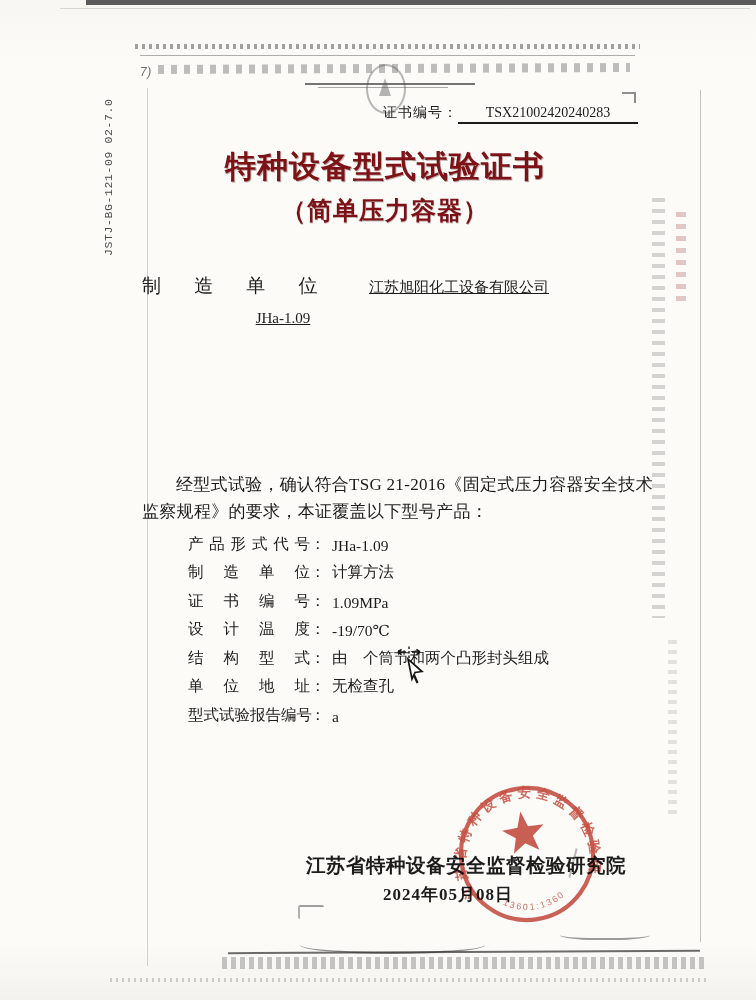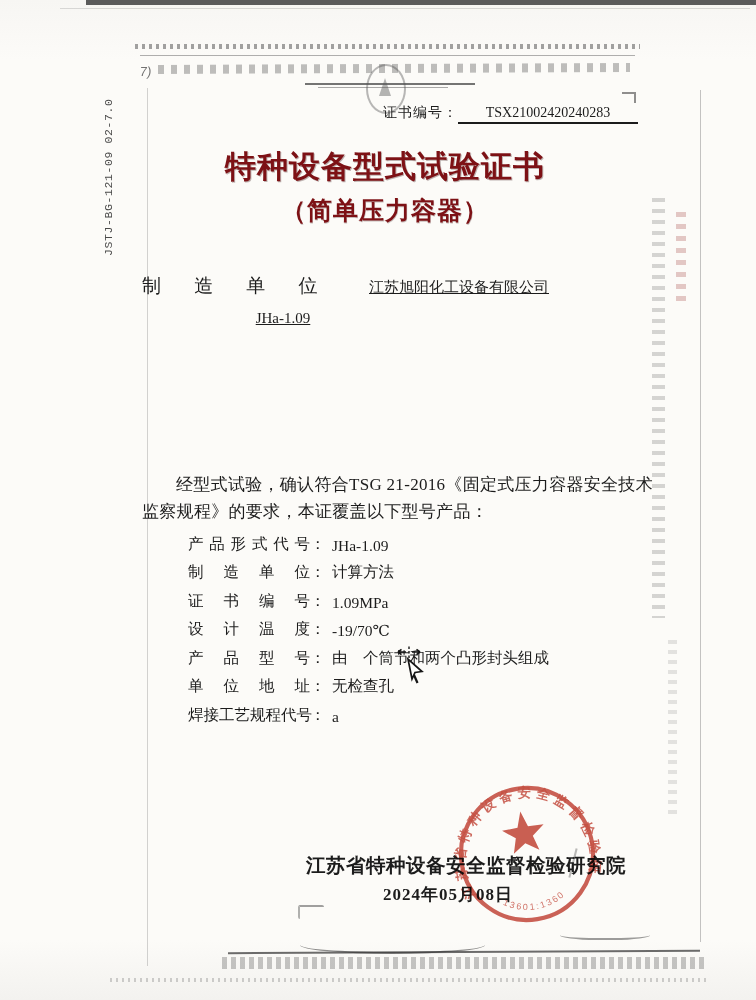--- a/index.html
+++ b/index.html
@@ -151,31 +151,31 @@
       <span class="dlabel">证书编号</span>
         <span class="dcolon">：</span>
       <span class="dvalue">1.09MPa</span>
     </div>
     <div class="drow">
       <span class="dlabel">设计温度</span>
         <span class="dcolon">：</span>
       <span class="dvalue">-19/70℃</span>
     </div>
     <div class="drow">
-      <span class="dlabel">产品型号</span>
+      <span class="dlabel">结构型式</span>
         <span class="dcolon">：</span>
       <span class="dvalue">由　个筒节和两个凸形封头组成</span>
     </div>
     <div class="drow">
       <span class="dlabel">单位地址</span>
         <span class="dcolon">：</span>
       <span class="dvalue">无检查孔</span>
     </div>
     <div class="drow">
-      <span class="dlabel">焊接工艺规程代号</span>
+      <span class="dlabel">型式试验报告编号</span>
         <span class="dcolon">：</span>
       <span class="dvalue">a</span>
     </div>
   </div>
 
   <div class="cursor-art">
     <svg width="34" height="42" viewBox="0 0 34 42">
       <path d="M11 7 H3 M3 7 l3.5 -2.6 M3 7 l3.5 2.6" stroke="#161616" stroke-width="1.6" fill="none"></path>
       <path d="M17 7 h8 M25 7 l-3.5 -2.6 M25 7 l-3.5 2.6" stroke="#161616" stroke-width="1.6" fill="none"></path>
       <path d="M14 1.5 v12" stroke="#161616" stroke-width="1.4" stroke-dasharray="2.5 2" fill="none"></path>

